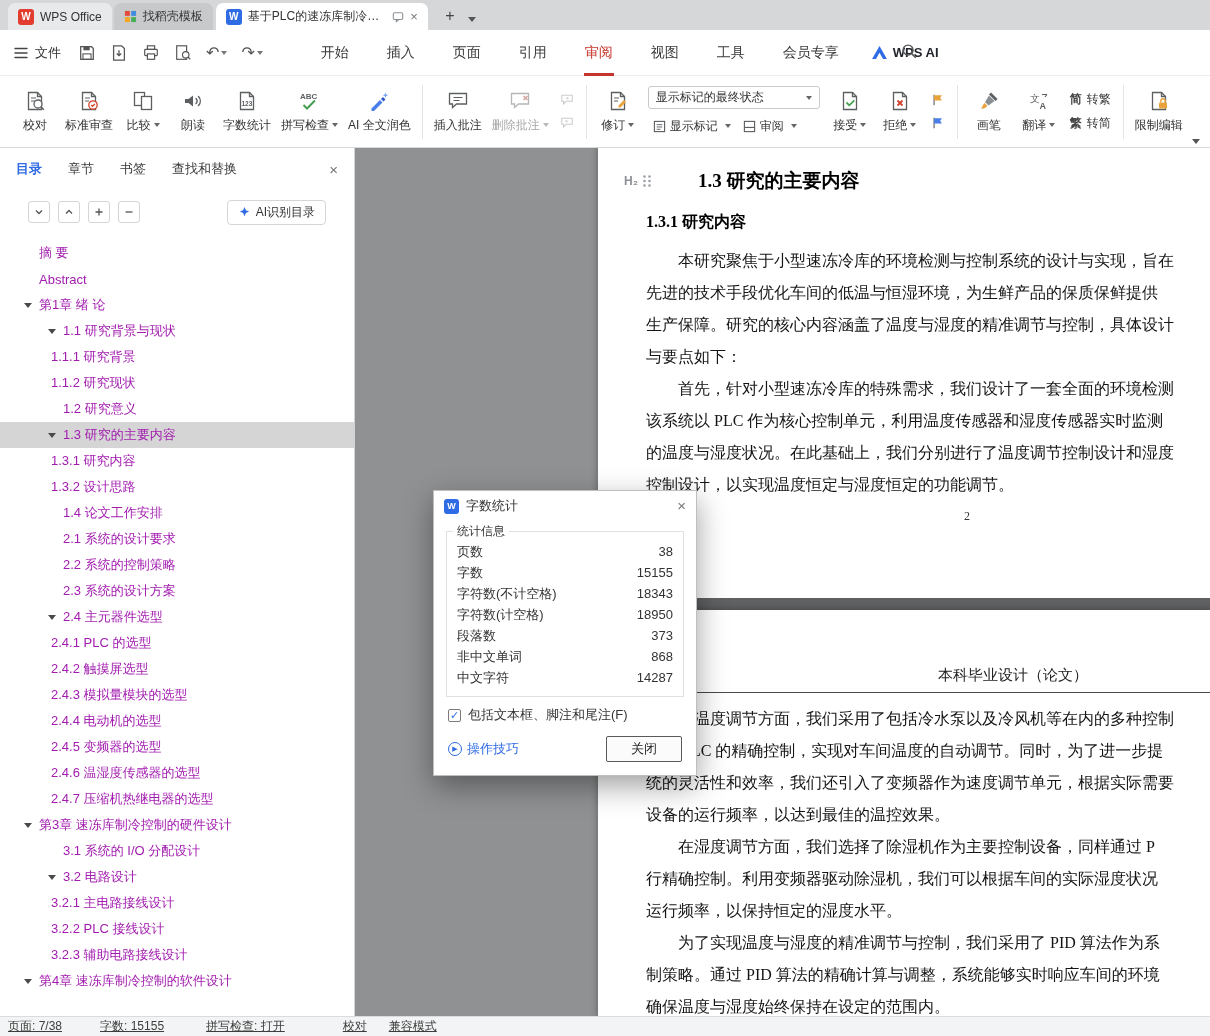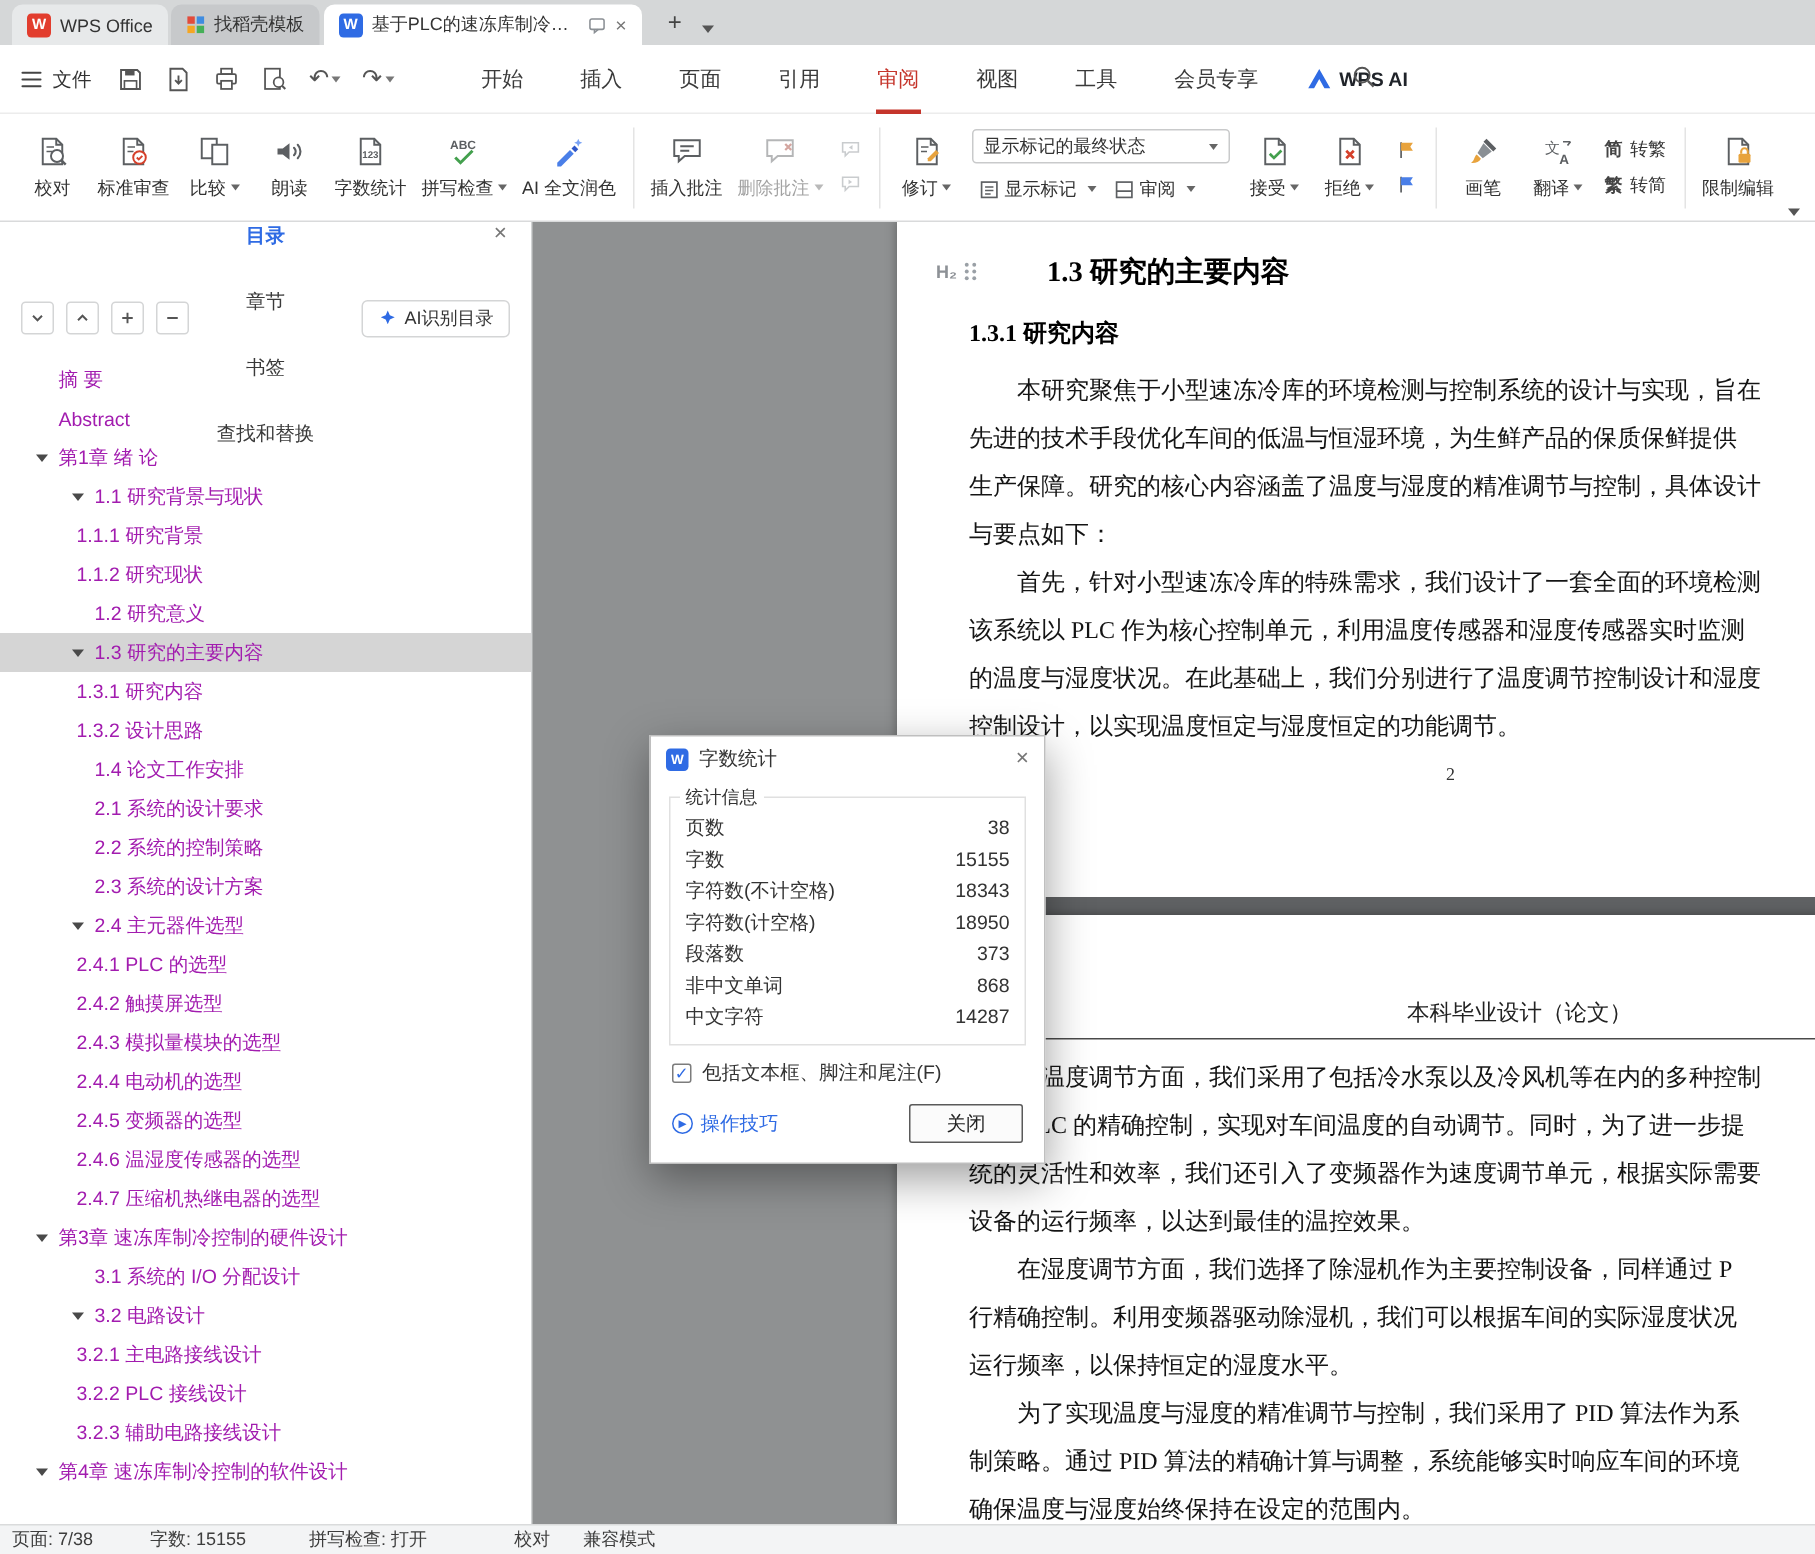--- a/index.html
+++ b/index.html
@@ -51,25 +51,25 @@
   .navstack { display:flex; flex-direction:column; gap:7px; margin:0 4px; flex:none; }
   .navbtn { width:18px; height:16px; display:flex; align-items:center; justify-content:center; }
   .convstack { display:flex; flex-direction:column; gap:7px; margin:0 6px; flex:none; }
   .convbtn { display:flex; align-items:center; gap:5px; font-size:12px; color:#333; white-space:nowrap; }
   .convicon { font-size:12px; font-weight:bold; color:#444; }
   .disabled { opacity:.45; }
   .collapse { position:absolute; right:10px; bottom:3px; }
 
   
   .sidebar { position:absolute; top:148px; left:0; width:355px; bottom:20px; background:#fff; border-right:1px solid #d2d4d5; overflow:hidden; }
-  .stabs { height:42px; display:flex; align-items:center; gap:26px; padding:0 16px; font-size:13px; color:#3a3a3a; position:relative;flex-direction:column; }
+  .stabs { height:42px; display:flex; align-items:center; gap:26px; padding:0 16px; font-size:13px; color:#3a3a3a; position:relative; }
   .stab { white-space:nowrap; }
   .stab.active { color:#2f6be4; font-weight:bold; }
   .sclose { position:absolute; right:16px; font-size:15px; }
-  .stoolbar { height:44px; display:flex; align-items:center; padding:0 14px; gap:8px; }
+  .stoolbar { height:44px; display:flex; align-items:center; padding:0 28px; gap:8px; }
   .sqbtn { width:22px; height:22px; border:1px solid #d4d5d6; border-radius:3px; display:flex; align-items:center; justify-content:center; background:#fff; }
   .aibtn { margin-left:auto; height:25px; border:1px solid #d4d5d6; border-radius:4px; display:flex; align-items:center; gap:5px; padding:0 10px; font-size:12px; color:#333; background:#fff; white-space:nowrap; }
   .toctree { padding-top:6px; }
   .trow { height:26px; display:flex; align-items:center; font-size:13px; color:#a21caf; white-space:nowrap; }
   .trow.lv0 { padding-left:24px; }
   .trow.lv1 { padding-left:48px; }
   .trow.lv2 { padding-left:36px; }
   .trow.sel { background:#d5d5d5; }
   .tslot { width:15px; flex:none; display:flex; align-items:center; }
   .tarrow { width:0; height:0; border-left:4px solid transparent; border-right:4px solid transparent; border-top:5px solid #4a4a4a; }
@@ -103,21 +103,21 @@
   .chkbox { width:13px; height:13px; border:1px solid #7c7c7c; border-radius:2px; display:flex; align-items:center; justify-content:center; font-size:11px; color:#2f6be4; font-weight:bold; flex:none; }
   .chkbox::before { content:"✓"; }
   .dfoot { display:flex; align-items:center; justify-content:space-between; margin:12px 14px 13px 14px; }
   .tips { display:flex; align-items:center; gap:5px; color:#2f6be4; }
   .tipicon { width:14px; height:14px; border:1px solid #2f6be4; border-radius:50%; display:flex; align-items:center; justify-content:center; font-size:7px; color:#2f6be4; flex:none; }
   .tipicon::before { content:"▶"; }
   .dbtn { width:76px; height:26px; border:1px solid #5a5a5a; border-radius:2px; background:#fbfbfb; font-size:13px; color:#222; font-family:inherit; }
 
   
   .statusbar { position:absolute; left:0; right:0; bottom:0; height:20px; background:#f3f4f5; border-top:1px solid #dadbdc; display:flex; align-items:center; font-size:12px; color:#3d3d3d; }
-  .sb { white-space:nowrap; }
+  .sb { white-space:nowrap;text-decoration:underline; }
   .sb1 { margin-left:8px; } .sb2 { margin-left:38px; } .sb3 { margin-left:42px; } .sb4 { margin-left:58px; } .sb5 { margin-left:22px; }
 </style>
 </head>
 <body>
 
 <div class="tabbar">
   <div class="ttab wps">
     <span class="wlogo red">W</span>
     <span>WPS Office</span>
   </div>

